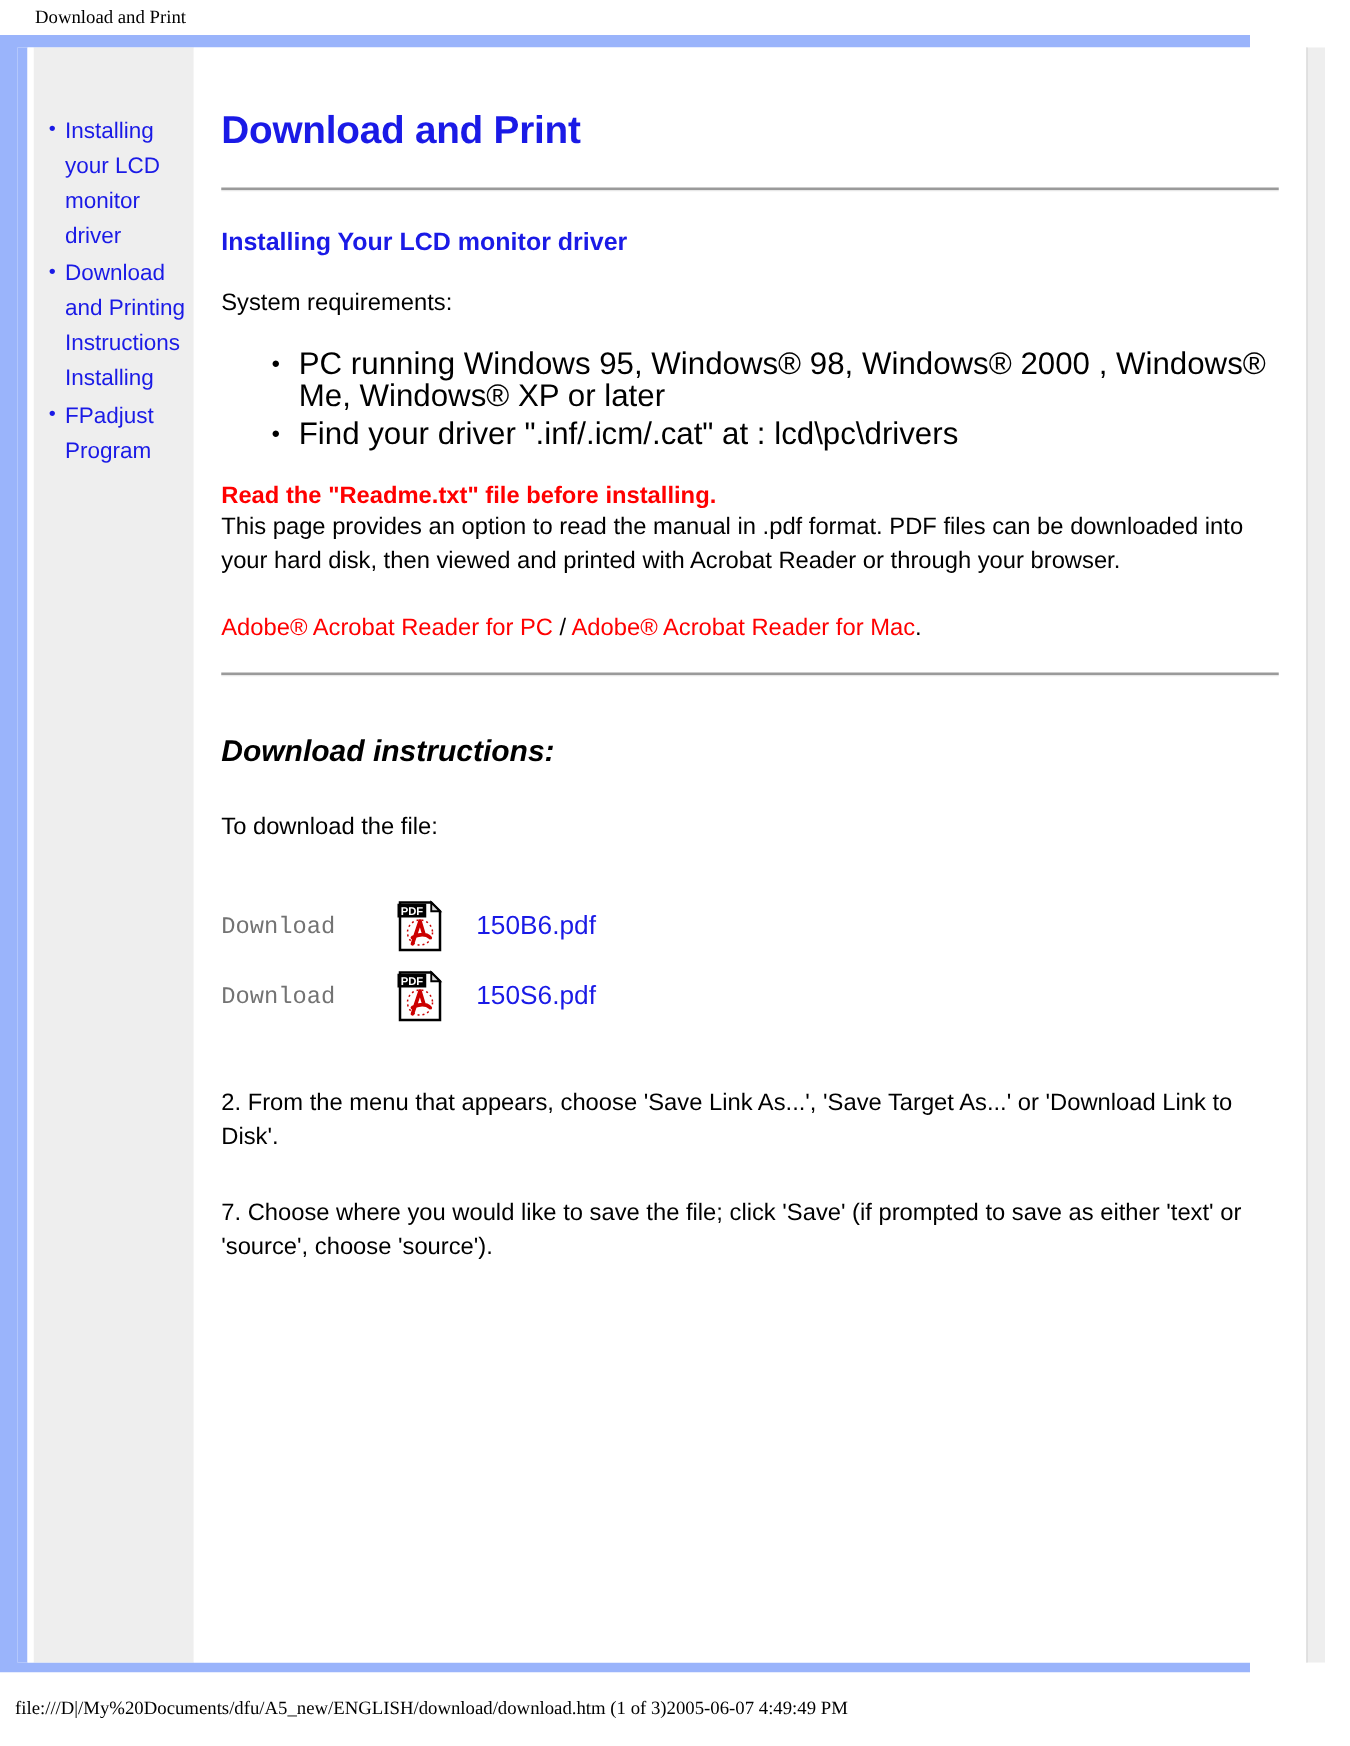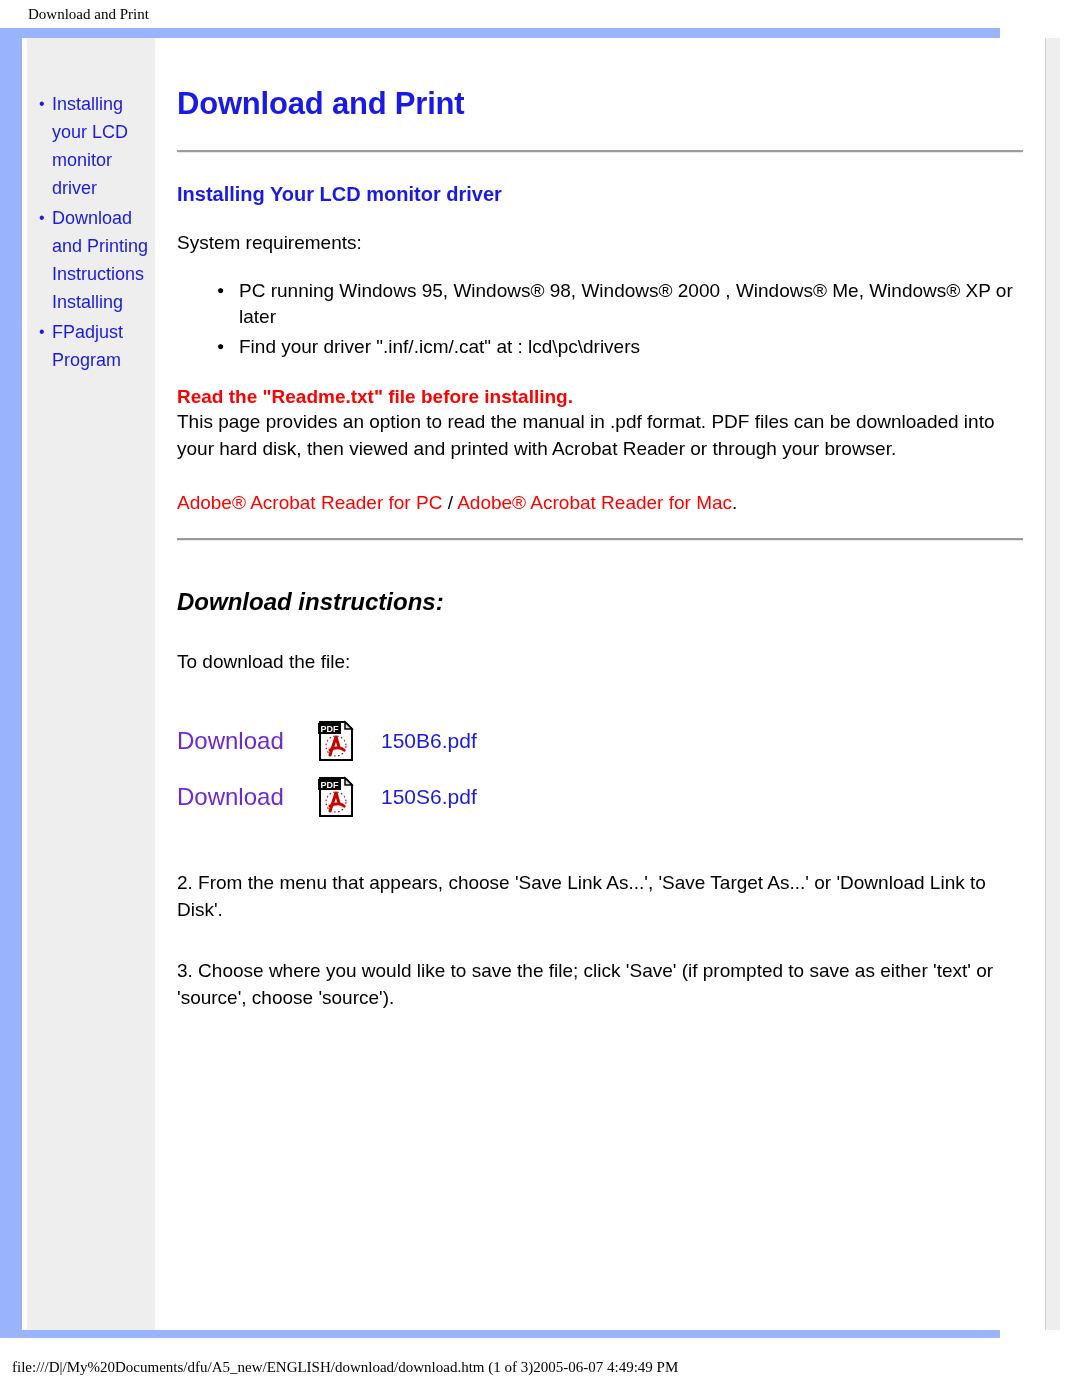--- a/index.html
+++ b/index.html
@@ -167,21 +167,21 @@
     margin: 26px 0 0 0;
   }
 
   ul.req-list {
     margin: 24px 0 0 0;
     padding-left: 62px;
     list-style: none;
   }
   ul.req-list li {
     position: relative;
-    font-size: 19px;
+    font-size: 25px;
     line-height: 26px;
     color: #000000;
     margin-bottom: 4px;
   }
   ul.req-list li::before {
     content: "\25CF";
     position: absolute;
     left: -22px;
     top: -1px;
     font-size: 12px;
@@ -223,25 +223,26 @@
   
   .download-rows {
     margin-top: 38px;
   }
   .dl-row {
     display: flex;
     align-items: center;
     height: 56px;
   }
   .dl-word {
-    font-size: 24px;
-    color: #6d28d9;
+    font-size: 19px;
+    color: #737373;
     text-decoration: none;
     width: 140px;
     flex: 0 0 auto;
+    font-family: Liberation Mono, monospace;
   }
   .pdf-icon {
     width: 38px;
     height: 42px;
     flex: 0 0 auto;
     margin-right: 26px;
   }
   .dl-file {
     font-size: 21px;
     color: #1a1ae6;
@@ -364,21 +365,21 @@
               <path d="M19 17 L13 35 M19 17 L22 27 M13 30 C18 27 24 27 27 30" stroke="#cc0000" stroke-width="3" fill="none" stroke-linecap="round"></path>
             </svg>
           </span>
           <a class="dl-file" href="#">150S6.pdf</a>
         </div>
 
       </div>
 
       <p class="body-text step-2">2. From the menu that appears, choose 'Save Link As...', 'Save Target As...' or 'Download Link to Disk'.</p>
 
-      <p class="body-text step-3">3. Choose where you would like to save the file; click 'Save' (if prompted to save as either 'text' or 'source', choose 'source').</p>
+      <p class="body-text step-3">7. Choose where you would like to save the file; click 'Save' (if prompted to save as either 'text' or 'source', choose 'source').</p>
 
     </main>
 
     <div class="right-edge"></div>
 
   </div>
 </div>
 
 <div class="footer">
   <span class="footer-text">file:///D|/My%20Documents/dfu/A5_new/ENGLISH/download/download.htm (1 of 3)2005-06-07 4:49:49 PM</span>

